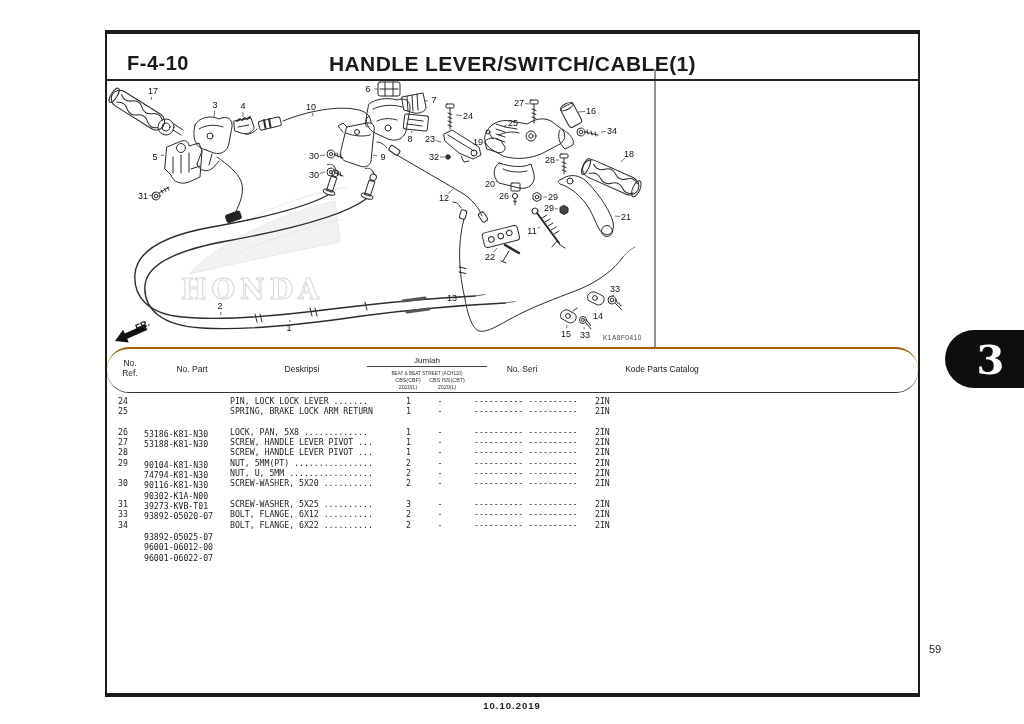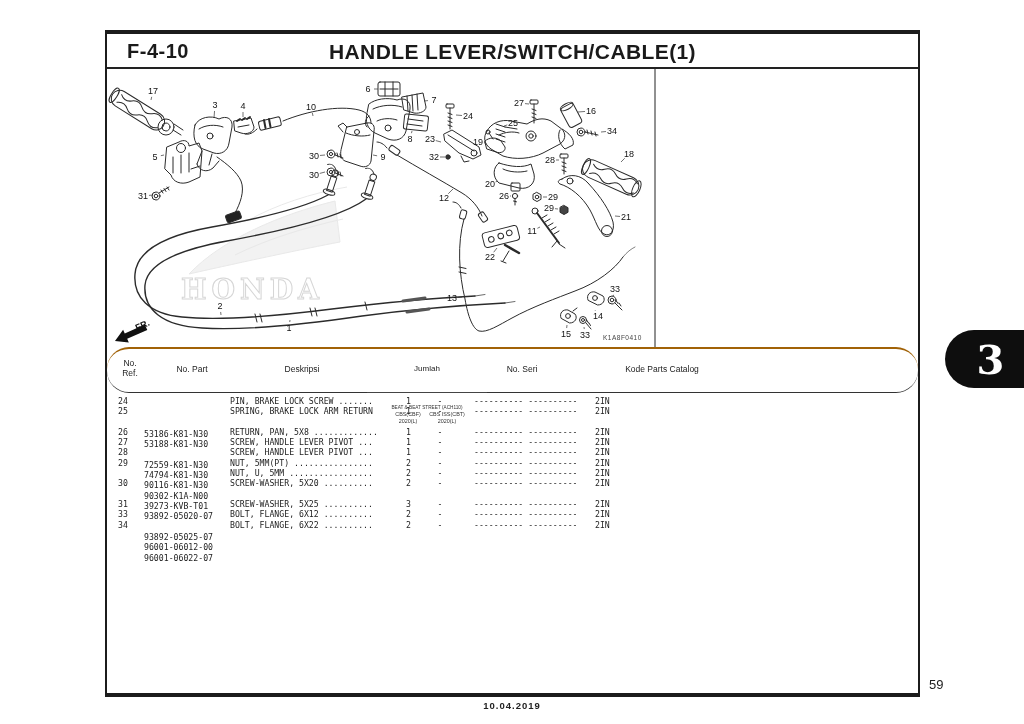--- a/index.html
+++ b/index.html
@@ -1,58 +1,58 @@
 <!DOCTYPE html>
 <html><head>
 <meta charset="utf-8">
 <style>
   html,body{margin:0;padding:0;background:#ffffff;}
   .canvas{position:relative;width:1024px;height:724px;background:#fff;overflow:hidden;
           font-family:"Liberation Sans",sans-serif;color:#1a1a1a;}
   
   .pagebox{position:absolute;left:105px;top:30px;width:811px;height:659px;
            border-style:solid;border-color:#1c1c1c;border-width:4px 2px 4px 2px;background:#fff;}
-  .hdr{position:absolute;left:0;top:0;width:100%;height:33px;border-bottom:2px solid #222;}
+  .hdr{position:absolute;left:0;top:12px;width:100%;height:33px;border-bottom:2px solid #222;}
   .hdr-code{position:absolute;left:20px;top:6px;font-size:20px;font-weight:bold;letter-spacing:.5px;}
   .hdr-title{position:absolute;left:0;top:6px;width:100%;text-align:center;font-size:21px;
              font-weight:bold;letter-spacing:.4px;}
   .diagram{position:absolute;left:0;top:35px;width:807px;height:278px;}
   .diagram svg{position:absolute;left:0;top:0;}
   
   .thead{position:absolute;left:0;top:313px;width:100%;height:43px;border-top:2px solid #a16207;
          border-bottom:1px solid #333;font-size:8.5px;color:#222;border-radius:22px;}
   .th{position:absolute;text-align:center;line-height:9.5px;}
   .th-ref{left:8px;top:10px;width:30px;}
   .th-part{left:50px;top:16px;width:70px;}
   .th-desc{left:155px;top:16px;width:80px;}
   .th-seri{left:385px;top:16px;width:60px;}
   .th-kode{left:505px;top:16px;width:100px;}
   .jumlah{position:absolute;left:258px;top:3px;width:124px;text-align:center;}
-  .j-title{font-size:8px;border-bottom:1px solid #444;padding-bottom:19px;margin:12px 2px;}
+  .j-title{font-size:8px;border-bottom:1px solid #444;padding-bottom:1px;margin:4px 2px;}
   .j-model{font-size:4.8px;margin-top:1px;transform:scale(.98);color:#333;}
   .j-sub{position:relative;height:7px;font-size:5.4px;color:#333;}
   .j-s1{position:absolute;left:13px;width:60px;text-align:center;top:1px;}
   .j-s2{position:absolute;left:52px;width:60px;text-align:center;top:1px;}
   
   .tbody{position:absolute;left:0;top:356px;width:100%;height:299px;
          font-family:"DejaVu Sans Mono",monospace;font-size:8.2px;color:#222;padding-top:6px;}
   .prow{height:10.3px;line-height:10.3px;white-space:nowrap;}
   .prow.gap{margin-top:10.3px;}
   .prow span{display:inline-block;vertical-align:top;box-sizing:border-box;overflow:visible;}
   .c-ref{width:37px;padding-left:11px;}
   .c-part{width:86px;margin-top:33px;}
   .c-desc{width:172px;}
   .c-q1{width:13px;text-align:center;}
   .c-q2{width:50px;text-align:center;}
   .c-seri{width:130px;padding-left:9px;}
   .c-kode{width:40px;}
   
   .date{position:absolute;left:0;top:700px;width:1024px;text-align:center;
         font-size:9.5px;font-weight:bold;letter-spacing:1px;color:#222;}
-  .pageno{position:absolute;left:929px;top:677px;font-size:13px;color:#222;}
+  .pageno{position:absolute;left:929px;top:643px;font-size:11px;color:#222;}
   .tab3{position:absolute;left:945px;top:330px;width:79px;height:58px;background:#0e0e0e;
         border-radius:29px 0 0 29px;display:flex;align-items:center;justify-content:center;
         color:#fff;font-family:"DejaVu Serif",serif;font-weight:bold;font-size:40px;padding-left:6px;}
   
   #callout-layer text{font-family:"Liberation Sans",sans-serif;font-size:9px;fill:#111;text-anchor:middle;}
   #callout-layer line{stroke:#333;stroke-width:0.7;}
   .sketch{stroke:#2b2b2b;fill:none;stroke-width:1;stroke-linecap:round;stroke-linejoin:round;}
 </style>
 </head>
 <body>
@@ -424,27 +424,27 @@
           <span class="j-s1">2020(L)</span>
           <span class="j-s2">2020(L)</span>
         </div>
       </div>
       <div class="th th-seri">No. Seri</div>
       <div class="th th-kode">Kode Parts Catalog</div>
     </div>
 
     <div class="tbody">
         <div class="prow">
-    <span class="c-ref">24</span><span class="c-part">53186-K81-N30</span><span class="c-desc">PIN, BRAKE LOCK SCREW .......</span><span class="c-q1">1</span><span class="c-q2">-</span><span class="c-seri">----------  ----------</span><span class="c-kode">2IN</span>
+    <span class="c-ref">24</span><span class="c-part">53186-K81-N30</span><span class="c-desc">PIN, LOCK LOCK LEVER .......</span><span class="c-q1">1</span><span class="c-q2">-</span><span class="c-seri">----------  ----------</span><span class="c-kode">2IN</span>
   </div>
         <div class="prow">
     <span class="c-ref">25</span><span class="c-part">53188-K81-N30</span><span class="c-desc">SPRING, BRAKE LOCK ARM RETURN</span><span class="c-q1">1</span><span class="c-q2">-</span><span class="c-seri">----------  ----------</span><span class="c-kode">2IN</span>
   </div>
         <div class="prow gap">
-    <span class="c-ref">26</span><span class="c-part">72559-K81-N30</span><span class="c-desc">RETURN, PAN, 5X8 .............</span><span class="c-q1">1</span><span class="c-q2">-</span><span class="c-seri">----------  ----------</span><span class="c-kode">2IN</span>
+    <span class="c-ref">26</span><span class="c-part">90104-K81-N30</span><span class="c-desc">LOCK, PAN, 5X8 .............</span><span class="c-q1">1</span><span class="c-q2">-</span><span class="c-seri">----------  ----------</span><span class="c-kode">2IN</span>
   </div>
         <div class="prow">
     <span class="c-ref">27</span><span class="c-part">74794-K81-N30</span><span class="c-desc">SCREW, HANDLE LEVER PIVOT ...</span><span class="c-q1">1</span><span class="c-q2">-</span><span class="c-seri">----------  ----------</span><span class="c-kode">2IN</span>
   </div>
         <div class="prow">
     <span class="c-ref">28</span><span class="c-part">90116-K81-N30</span><span class="c-desc">SCREW, HANDLE LEVER PIVOT ...</span><span class="c-q1">1</span><span class="c-q2">-</span><span class="c-seri">----------  ----------</span><span class="c-kode">2IN</span>
   </div>
         <div class="prow">
     <span class="c-ref">29</span><span class="c-part">90302-K1A-N00</span><span class="c-desc">NUT, 5MM(PT) ................</span><span class="c-q1">2</span><span class="c-q2">-</span><span class="c-seri">----------  ----------</span><span class="c-kode">2IN</span>
   </div>
@@ -459,16 +459,16 @@
   </div>
         <div class="prow">
     <span class="c-ref">33</span><span class="c-part">96001-06012-00</span><span class="c-desc">BOLT, FLANGE, 6X12 ..........</span><span class="c-q1">2</span><span class="c-q2">-</span><span class="c-seri">----------  ----------</span><span class="c-kode">2IN</span>
   </div>
         <div class="prow">
     <span class="c-ref">34</span><span class="c-part">96001-06022-07</span><span class="c-desc">BOLT, FLANGE, 6X22 ..........</span><span class="c-q1">2</span><span class="c-q2">-</span><span class="c-seri">----------  ----------</span><span class="c-kode">2IN</span>
   </div>
       </div>
   </div>
 
-  <div class="date">10.04.2019</div>
+  <div class="date">10.10.2019</div>
   <div class="pageno">59</div>
   <div class="tab3">3</div>
 </div>
 
 </body></html>

